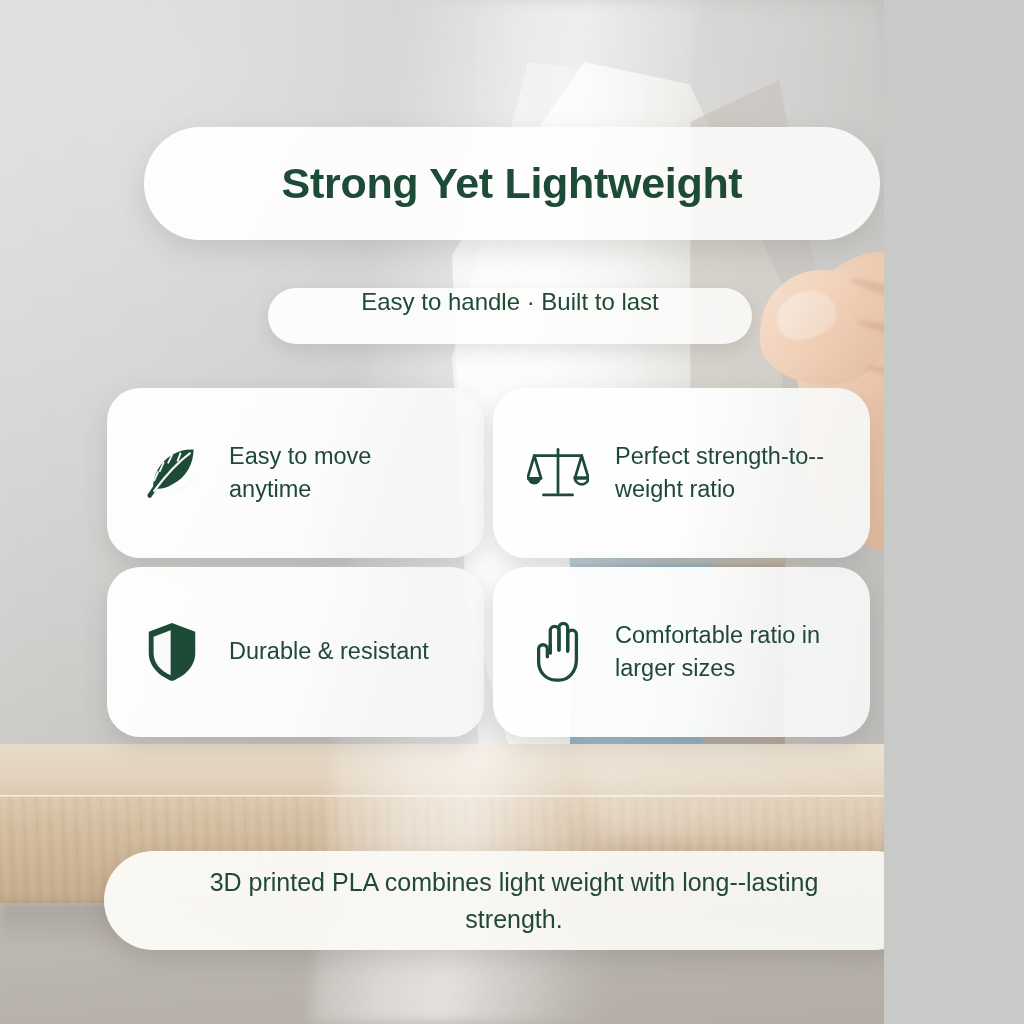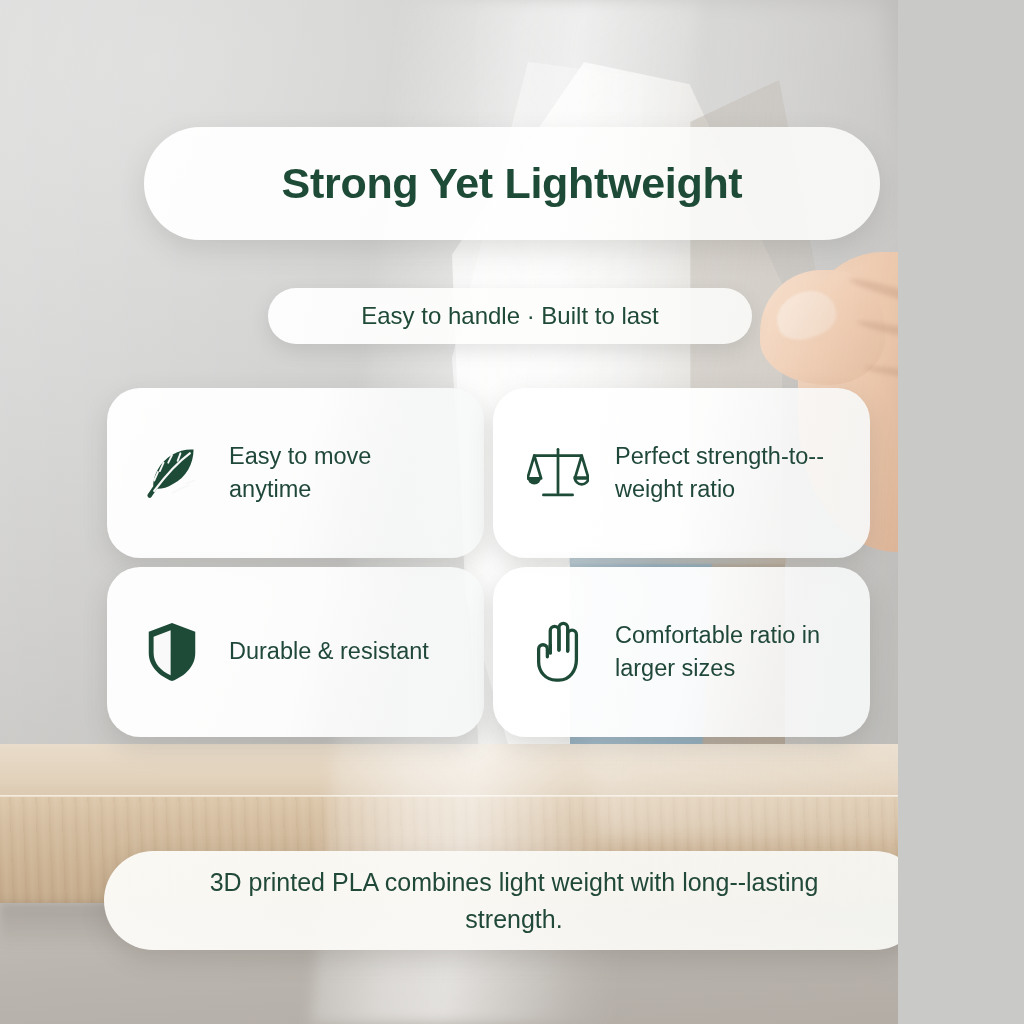--- a/index.html
+++ b/index.html
@@ -7,21 +7,20 @@
     padding: 0;
     background: #c9c9c7;
   }
   #stage {
     position: relative;
     width: 884px;
     height: 1024px;
     overflow: hidden;
     font-family: "Liberation Sans", sans-serif;
     background: #d3d3d2;
-    padding-left: 14px;
   }
 
   
   .bg-wall {
     position: absolute;
     left: 0; top: 0; right: 0; height: 800px;
     background:
       radial-gradient(120% 90% at 18% 8%, #dcdcdb 0%, #d2d2d1 42%, #c9c8c6 78%, #c2c1be 100%);
   }
   .bg-wall-shade {
@@ -185,21 +184,21 @@
     white-space: nowrap;
   }
 
   .pill-sub {
     position: absolute;
     left: 268px; top: 288px;
     width: 484px; height: 56px;
     border-radius: 28px;
     background: linear-gradient(100deg, rgba(255,255,255,0.95) 0%, rgba(253,253,252,0.90) 60%, rgba(250,250,248,0.90) 100%);
     box-shadow: 0 7px 18px rgba(90,88,84,0.15);
-    display: flex; align-items: center; justify-content: center;
+    display: flex; align-items: flex-start; justify-content: center;
   }
   .pill-sub-text {
     font-size: 24px;
     color: #1f4a38;
     white-space: nowrap;
   }
 
   .grid {
     position: absolute;
     left: 107px; top: 388px;

